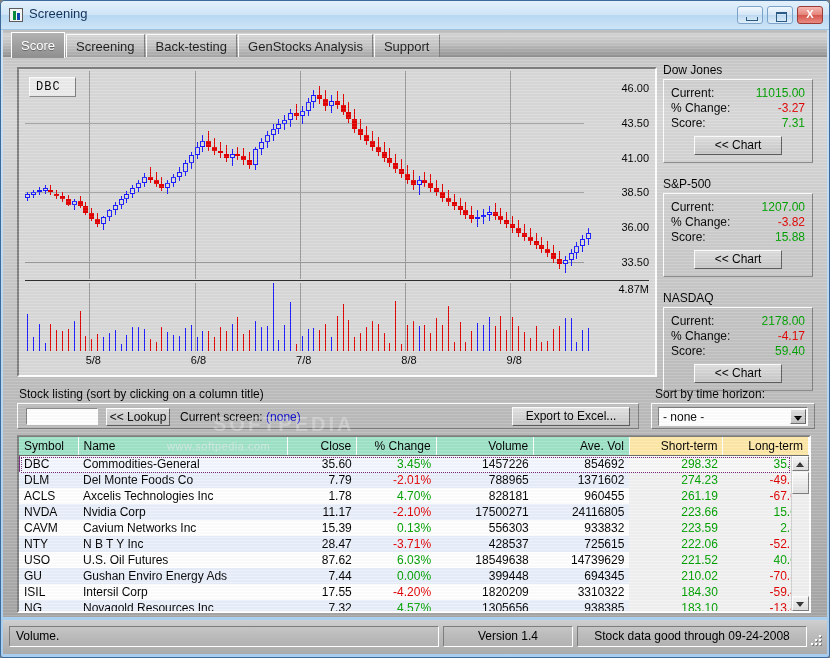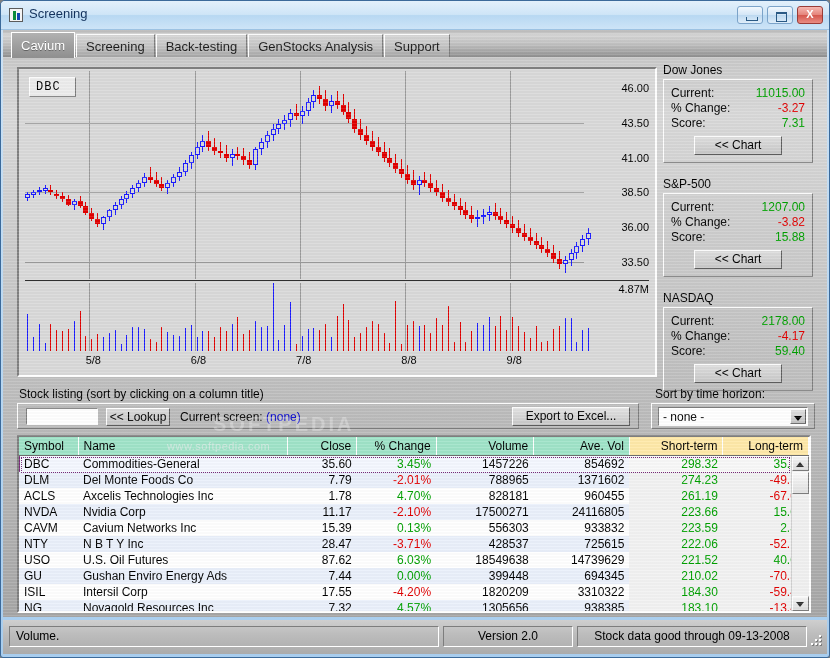--- a/index.html
+++ b/index.html
@@ -337,21 +337,21 @@
           <div class="mbox"></div>
         </div>
       <div class="win-btn close">
         <div class="glyph">X</div>
       </div>
     </div>
   </div>
 
   <div class="tabstrip">
     <div class="tabs" id="tabs-host">
-        <div class="tab active">Cavium</div>
+        <div class="tab active">Score</div>
         <div class="tab">Screening</div>
         <div class="tab">Back-testing</div>
         <div class="tab">GenStocks Analysis</div>
         <div class="tab">Support</div>
       </div>
   </div>
 
   <div class="client">
 
     <div class="chart-frame">
@@ -1096,22 +1096,22 @@
       <div class="vscroll">
         <div class="arrow up"></div>
         <div class="thumb"></div>
         <div class="arrow down"></div>
       </div>
     </div>
   </div>
 
   <div class="statusbar">
     <div class="status-cell ready">Volume.</div>
-    <div class="status-cell version">Version 2.0</div>
-    <div class="status-cell datethrough">Stock data good through 09-13-2008</div>
+    <div class="status-cell version">Version 1.4</div>
+    <div class="status-cell datethrough">Stock data good through 09-24-2008</div>
     <div class="grip">
       <span style="left:10px;top:0"></span>
       <span style="left:6px;top:4px"></span>
         <span style="left:10px;top:4px"></span>
       <span style="left:2px;top:8px"></span>
         <span style="left:6px;top:8px"></span>
         <span style="left:10px;top:8px"></span>
     </div>
   </div>
 </div>

